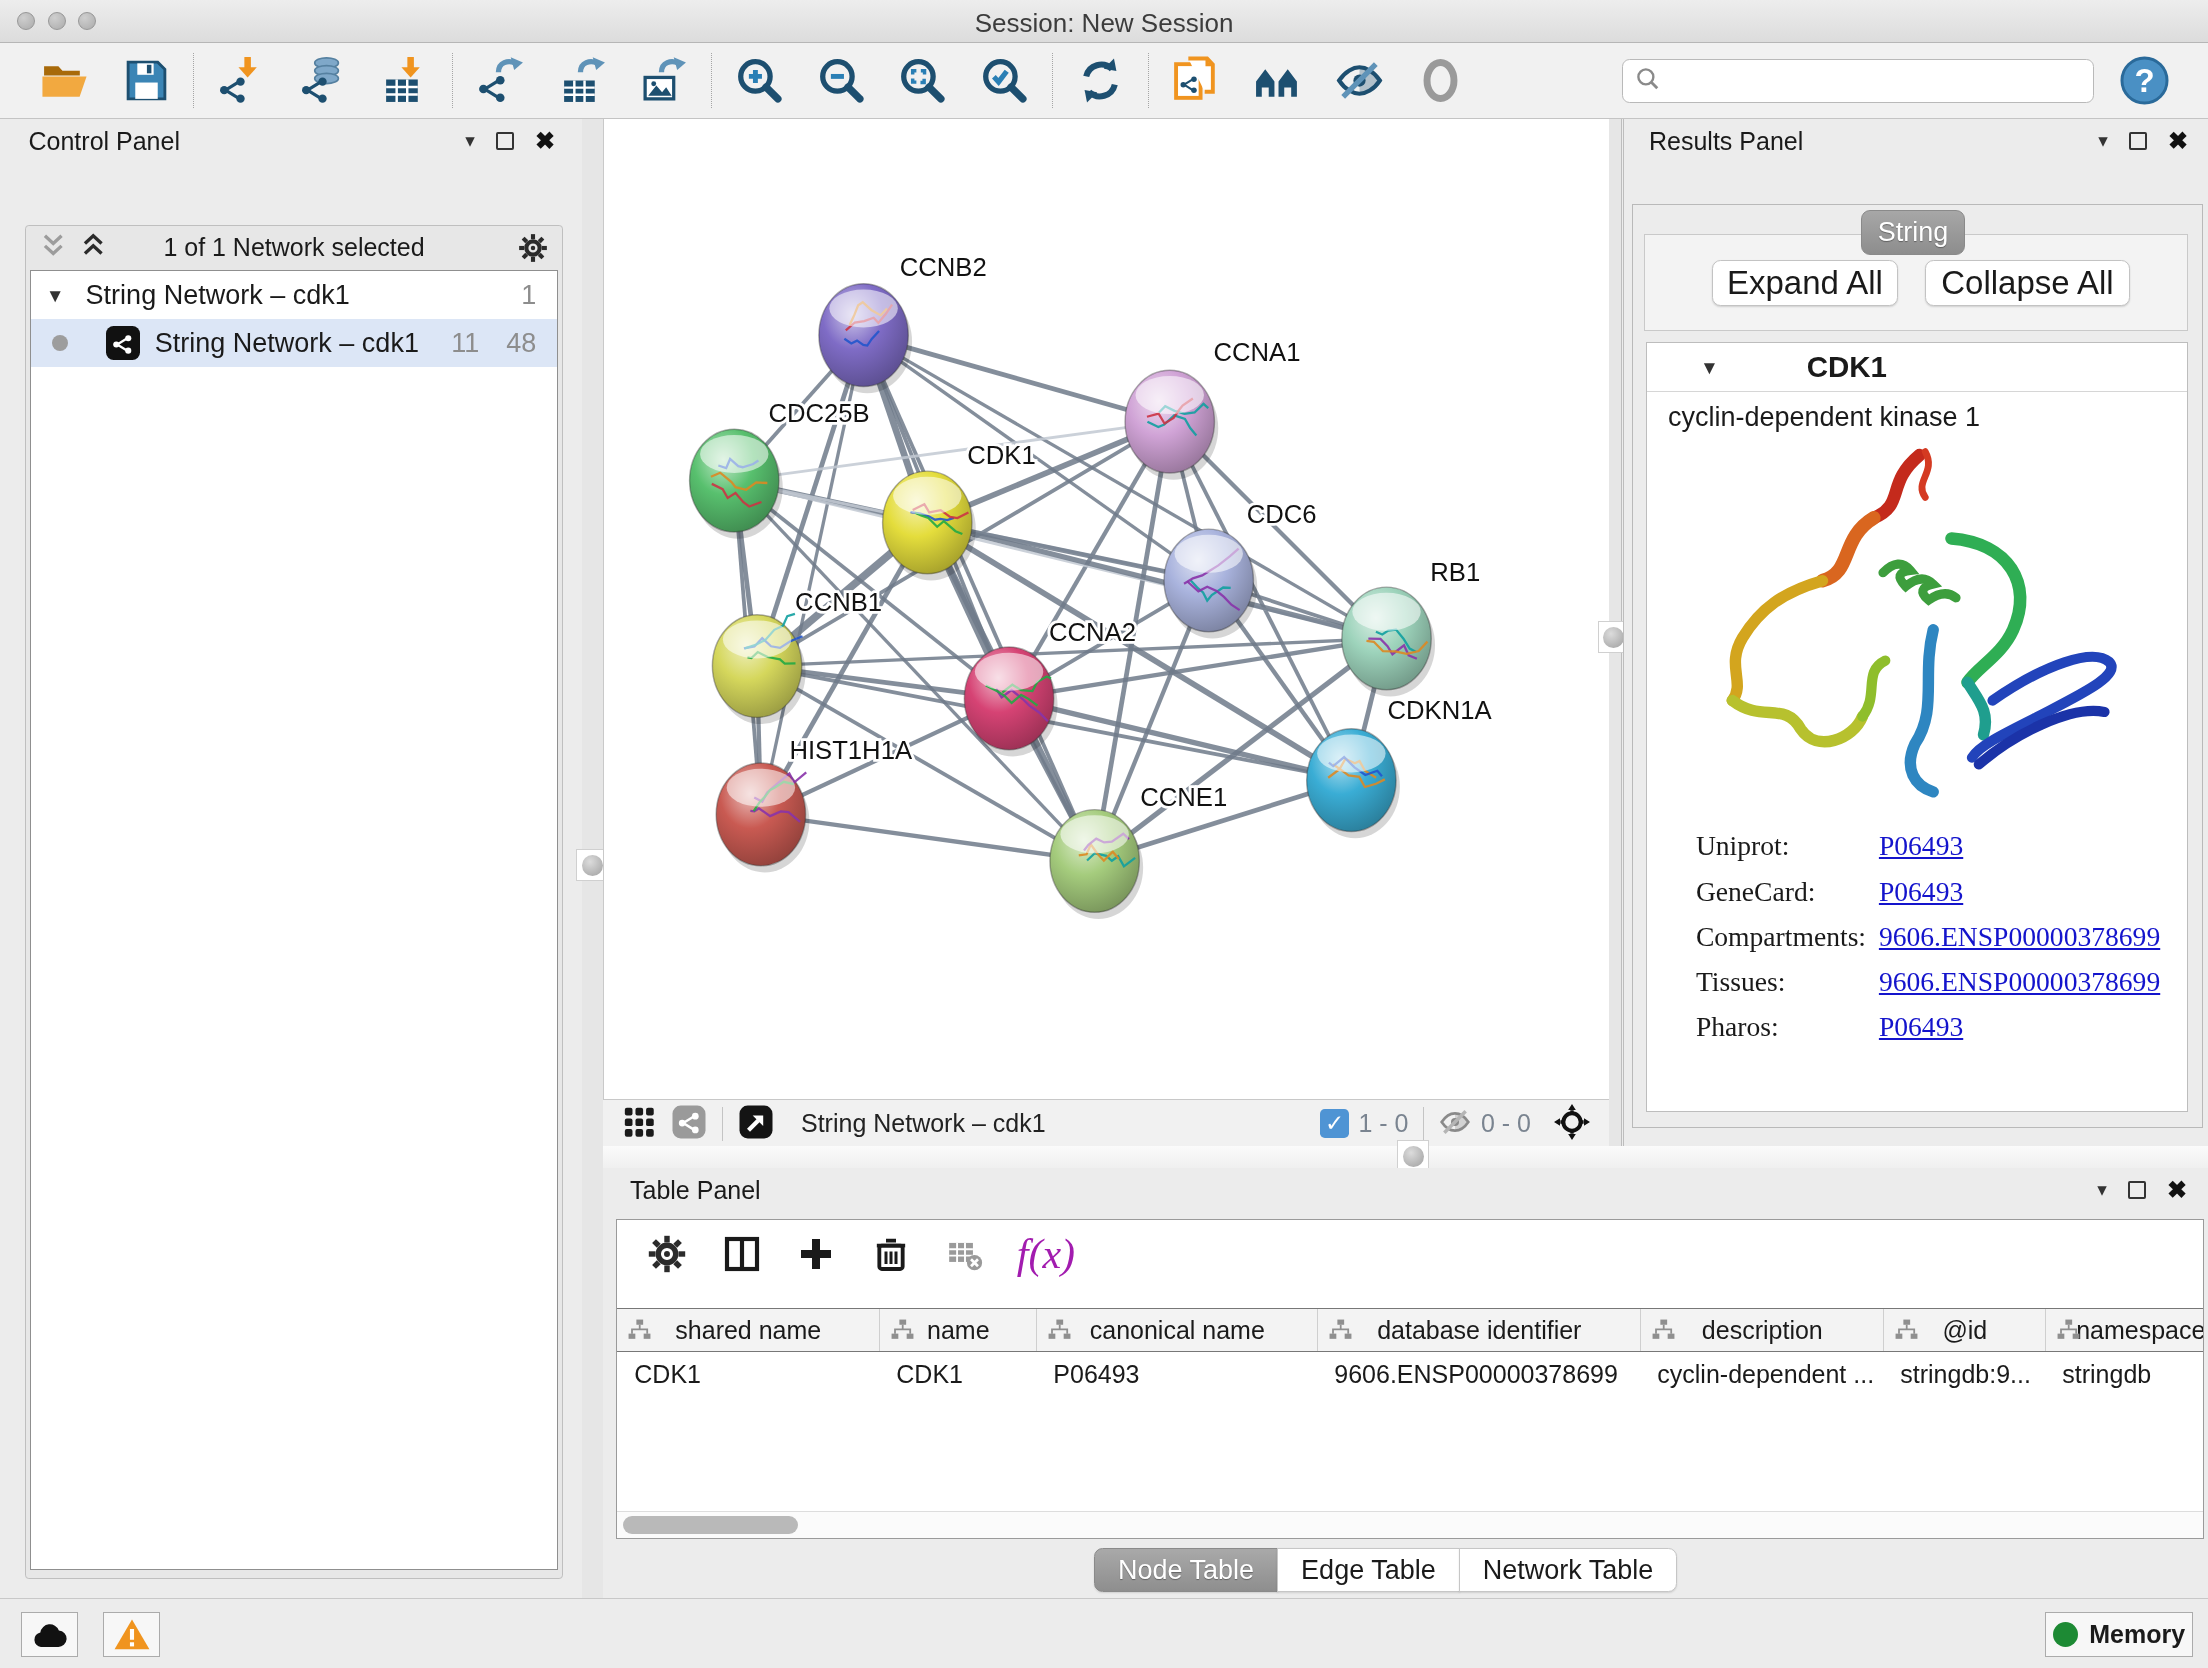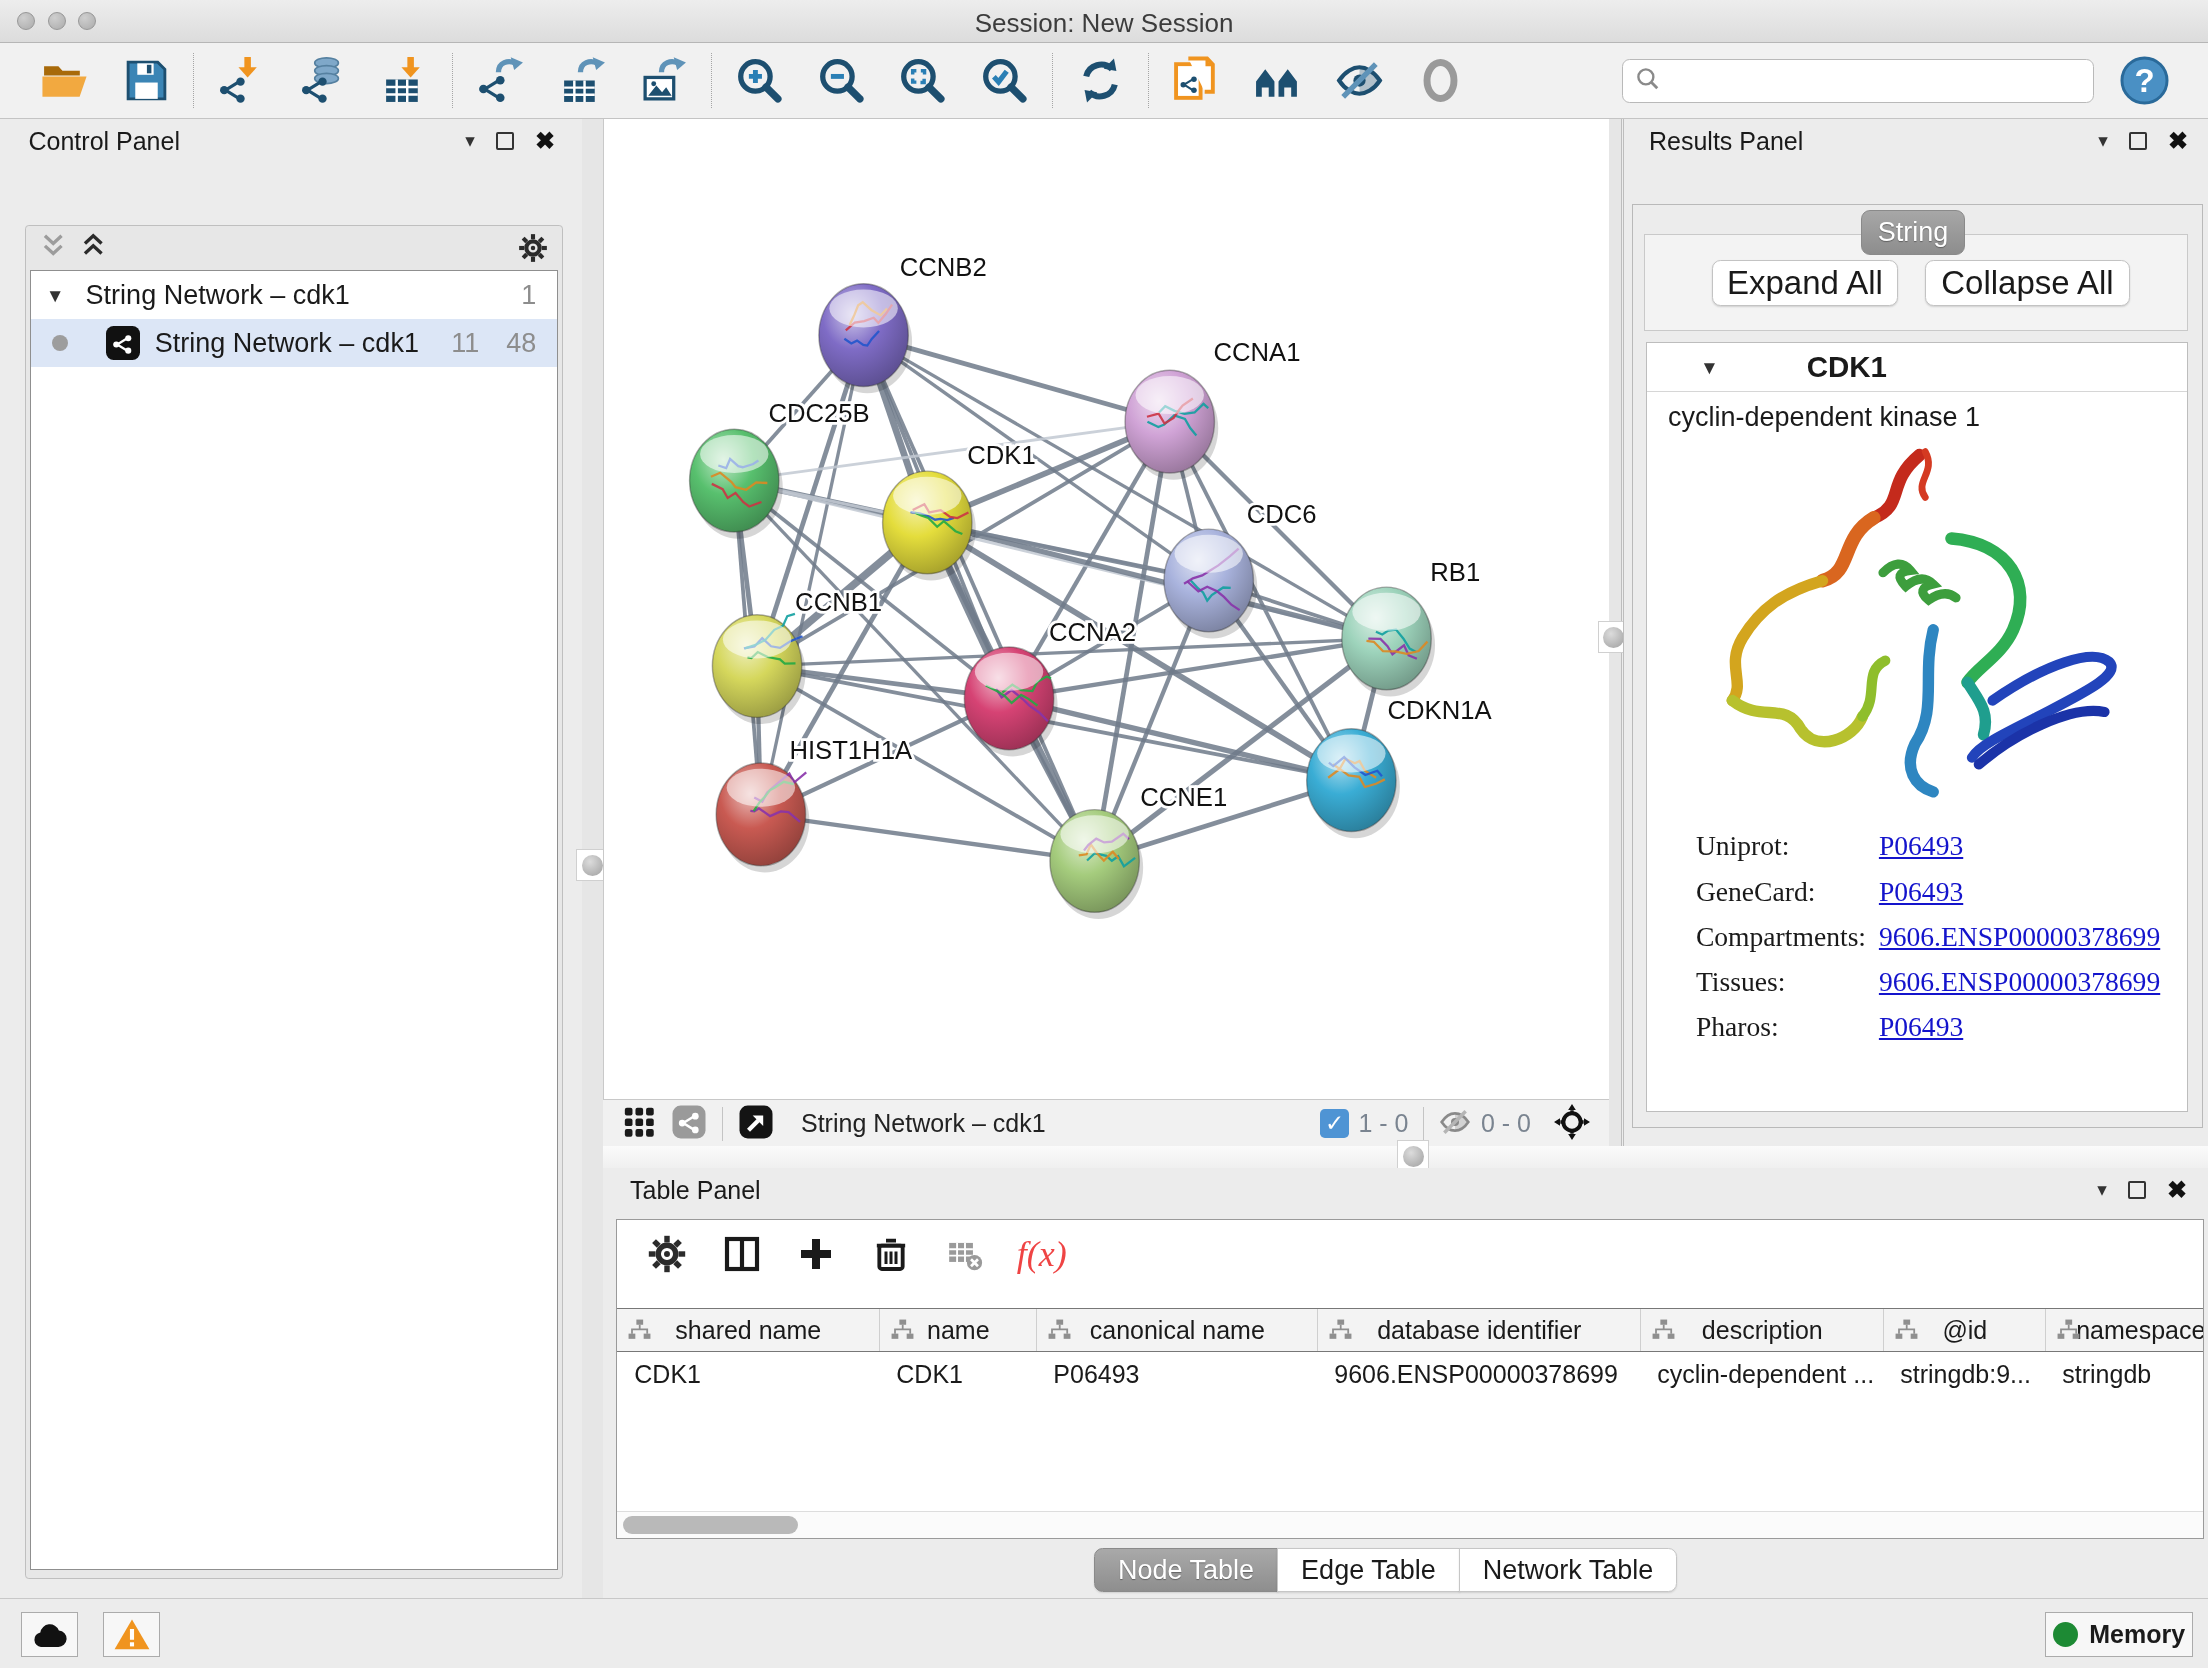--- a/index.html
+++ b/index.html
@@ -104,21 +104,21 @@
   .cl-label{margin-left:49px;width:183px;}
   .cl-link{color:#1414cc;text-decoration:underline;cursor:pointer;}
 
   
   .table-panel{position:absolute;left:603px;top:1168px;width:1605px;height:430px;background:#ececec;}
   .tp-box{position:absolute;left:13.3px;top:51px;width:1588px;height:320px;background:#fff;
     border:1.9px solid #9a9a9a;overflow:hidden;}
   .tp-toolbar{position:absolute;left:0;top:0;right:0;height:67px;display:flex;align-items:center;
     padding-left:27px;gap:28.5px;}
   .tp-ico{width:46px;height:46px;display:flex;align-items:center;justify-content:center;cursor:pointer;}
-  .fx{font-family:"Liberation Serif",serif;font-style:italic;font-size:36px;color:#ef4444;cursor:default;}
+  .fx{font-family:"Liberation Serif",serif;font-style:italic;font-size:42px;color:#a21caf;cursor:default;}
   .tbl-hdr{position:absolute;left:0;top:88px;height:44px;display:flex;background:#f3f3f3;
     border-top:1.9px solid #777;border-bottom:1.9px solid #777;}
   .th{position:relative;display:flex;align-items:center;justify-content:center;font-size:25px;
     border-left:1px solid #cfcfcf;cursor:pointer;flex:0 0 auto;overflow:hidden;}
   .th:first-child{border-left:none;}
   .th .org{position:absolute;left:9.5px;top:8.6px;}
   .tbl-row{position:absolute;left:0;top:133px;height:42px;display:flex;background:#fff;}
   .td{font-size:25px;display:flex;align-items:center;padding-left:17px;flex:0 0 auto;overflow:hidden;
     white-space:nowrap;}
   .tp-scroll{position:absolute;left:0;right:0;bottom:0;height:27px;background:#fbfbfb;
@@ -343,20 +343,21 @@
     <span class="close-ico">✖</span>
   </div>
   <div class="cp-box">
     <div class="cp-subhdr">
       <span style="margin-left:13.3px" id="chev-dd"><svg width="28.5" height="28.5" viewBox="0 0 24 24">
             <path d="M5 4l7 6.5 7-6.5M5 12.5l7 6.5 7-6.5" fill="none" stroke="#9c9c9c" stroke-width="2.8"></path>
           </svg></span>
       <span style="margin-left:11.4px" id="chev-uu"><svg width="28.5" height="28.5" viewBox="0 0 24 24">
             <path d="M5 10.5L12 4l7 6.5M5 19l7-6.5L19 19" fill="none" stroke="#2b2b2b" stroke-width="2.8"></path>
           </svg></span>
+      <span class="txt">1 of 1 Network selected</span>
       <span style="position:absolute;right:13.3px;top:5.7px" id="cp-gear"><svg width="32" height="32" viewBox="0 0 24 24">
             <circle cx="12" cy="12" r="5" fill="none" stroke="#2b2b2b" stroke-width="3.1"></circle>
             <circle cx="12" cy="12" r="1.7" fill="#2b2b2b"></circle>
             <g stroke="#2b2b2b" stroke-width="3.1">
               <line x1="18.6" y1="12.0" x2="22.4" y2="12.0"></line>
               <line x1="16.7" y1="16.7" x2="19.4" y2="19.4"></line>
               <line x1="12.0" y1="18.6" x2="12.0" y2="22.4"></line>
               <line x1="7.3" y1="16.7" x2="4.6" y2="19.4"></line>
               <line x1="5.4" y1="12.0" x2="1.6" y2="12.0"></line>
               <line x1="7.3" y1="7.3" x2="4.6" y2="4.6"></line>

